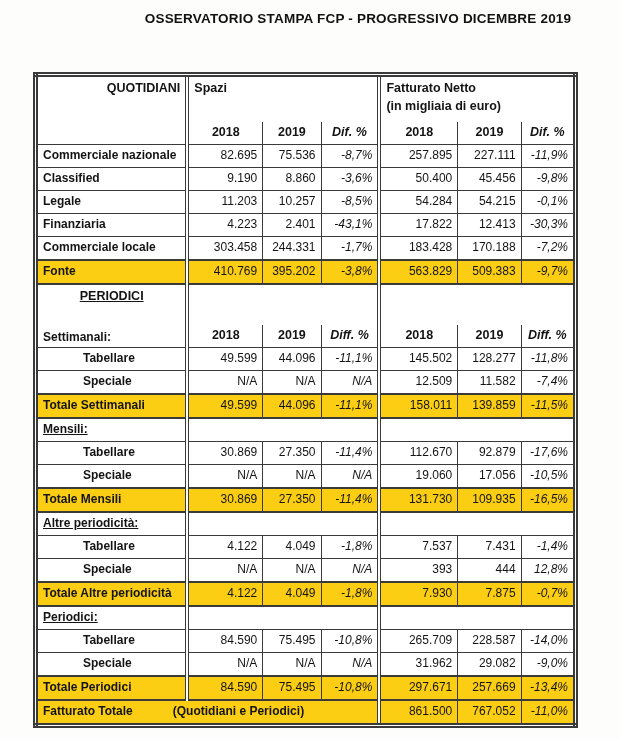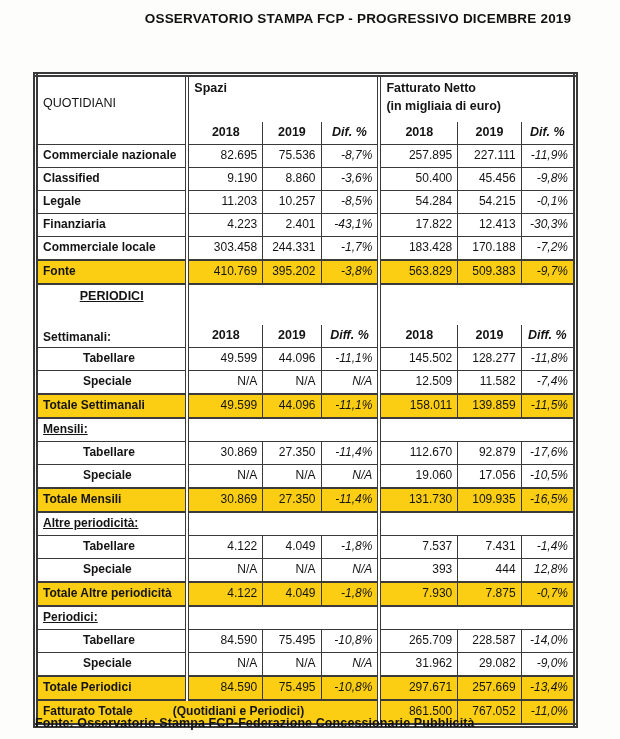--- a/index.html
+++ b/index.html
@@ -33,21 +33,21 @@
     line-height:1.1;
     white-space:nowrap;
     overflow:hidden;
     padding:0 5px;
     color:var(--tx);
   }
   
   .gsep{border-left:4px double var(--bd);}
 
   
-  .lab-head{vertical-align:top;text-align:left;font-weight:normal;padding-top:20px;font-size:12.5px;}
+  .lab-head{vertical-align:top;text-align:right;font-weight:bold;padding-top:5px;font-size:12.5px;}
   .grp-head{
     vertical-align:top;text-align:left;font-weight:bold;font-size:12.5px;
     border-bottom-style:hidden;height:40px;padding-top:5px;
   }
   .grp-head div{margin-bottom:4px;}
   .year{
     height:22px;text-align:center;font-weight:bold;
     border-top-style:hidden;font-size:12.5px;
   }
   .year.dif{font-style:italic;}
@@ -306,15 +306,14 @@
         </tr>
         <tr class="row grand">
           <td class="lab" colspan="4"><span class="gt1">Fatturato Totale</span><span class="gt2">(Quotidiani e Periodici)</span></td>
           <td class="num gsep">861.500</td>
           <td class="num">767.052</td>
           <td class="num dif">-11,0%</td>
         </tr>
       </tbody>
   </table>
 
-  <div class="fonte">Fonte: Osservatorio Stampa FCP-Federazione Concessionarie Pubblicità</div>
 
 </div>
 
 </body></html>

